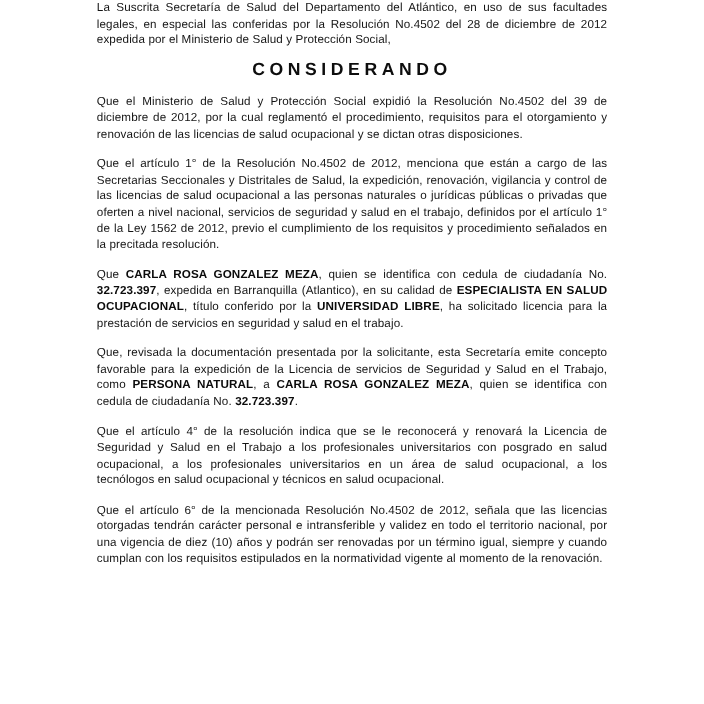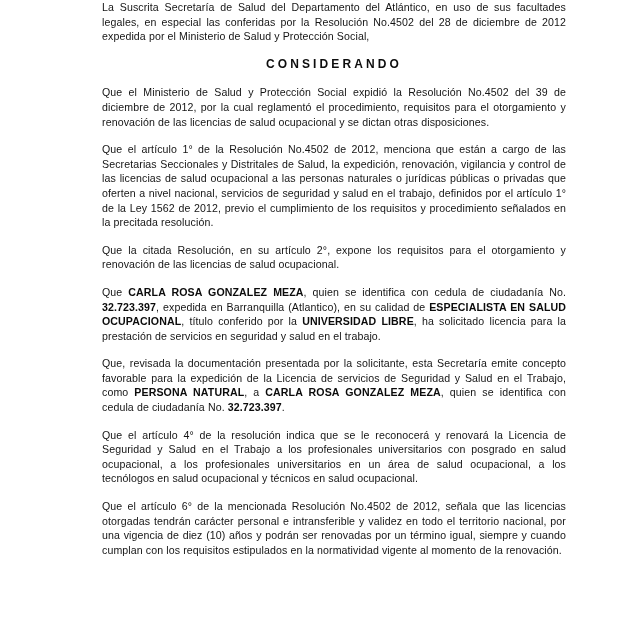--- a/index.html
+++ b/index.html
@@ -22,41 +22,40 @@
     width: 640px;
     height: 640px;
     background: #ffffff;
     box-sizing: border-box;
     padding: 0 88px 0 88px;
     overflow: hidden;
   }
 
   .doc-body {
     width: 464px;
-    margin-left: 14px;
   }
 
   p.para {
     margin: 0 0 13px 0;
     font-size: 10.6px;
     line-height: 14.6px;
     text-align: justify;
     text-justify: inter-word;
     color: #141414;
     letter-spacing: 0.01em;
   }
 
   p.para.first {
     margin-top: 0;
   }
 
   .heading-considerando {
     margin: 3px 0 14px 0;
     text-align: center;
-    font-size: 12px;
+    font-size: 16px;
     font-weight: bold;
     letter-spacing: 0.26em;
     color: #0d0d0d;
     line-height: 14.6px;
   }
 
   b, .b {
     font-weight: bold;
     color: #0b0b0b;
   }
@@ -68,21 +67,20 @@
   <div class="doc-body">
 
     <p class="para first">La Suscrita Secretaría de Salud del Departamento del Atlántico, en uso de sus facultades legales, en especial las conferidas por la Resolución No.4502 del 28 de diciembre de 2012 expedida por el Ministerio de Salud y Protección Social,</p>
 
     <div class="heading-considerando">CONSIDERANDO</div>
 
     <p class="para">Que el Ministerio de Salud y Protección Social expidió la Resolución No.4502 del 39 de diciembre de 2012, por la cual reglamentó el procedimiento, requisitos para el otorgamiento y renovación de las licencias de salud ocupacional y se dictan otras disposiciones.</p>
 
     <p class="para">Que el artículo 1° de la Resolución No.4502 de 2012, menciona que están a cargo de las Secretarias Seccionales y Distritales de Salud, la expedición, renovación, vigilancia y control de las licencias de salud ocupacional a las personas naturales o jurídicas públicas o privadas que oferten a nivel nacional, servicios de seguridad y salud en el trabajo, definidos por el artículo 1° de la Ley 1562 de 2012, previo el cumplimiento de los requisitos y procedimiento señalados en la precitada resolución.</p>
 
-    <p class="para">Que la citada Resolución, en su artículo 2°, expone los requisitos para el otorgamiento y renovación de las licencias de salud ocupacional.</p>
 
     <p class="para"><span>Que </span><b>CARLA ROSA GONZALEZ MEZA</b><span>, quien se identifica con cedula de ciudadanía No. </span><b>32.723.397</b><span>, expedida en Barranquilla (Atlantico), en su calidad de </span><b>ESPECIALISTA EN SALUD OCUPACIONAL</b><span>, título conferido por la </span><b>UNIVERSIDAD LIBRE</b><span>, ha solicitado licencia para la prestación de servicios en seguridad y salud en el trabajo.</span></p>
 
     <p class="para"><span>Que, revisada la documentación presentada por la solicitante, esta Secretaría emite concepto favorable para la expedición de la Licencia de servicios de Seguridad y Salud en el Trabajo, como </span><b>PERSONA NATURAL</b><span>, a </span><b>CARLA ROSA GONZALEZ MEZA</b><span>, quien se identifica con cedula de ciudadanía No. </span><b>32.723.397</b><span>.</span></p>
 
     <p class="para">Que el artículo 4° de la resolución indica que se le reconocerá y renovará la Licencia de Seguridad y Salud en el Trabajo a los profesionales universitarios con posgrado en salud ocupacional, a los profesionales universitarios en un área de salud ocupacional, a los tecnólogos en salud ocupacional y técnicos en salud ocupacional.</p>
 
     <p class="para">Que el artículo 6° de la mencionada Resolución No.4502 de 2012, señala que las licencias otorgadas tendrán carácter personal e intransferible y validez en todo el territorio nacional, por una vigencia de diez (10) años y podrán ser renovadas por un término igual, siempre y cuando cumplan con los requisitos estipulados en la normatividad vigente al momento de la renovación.</p>
 
 

